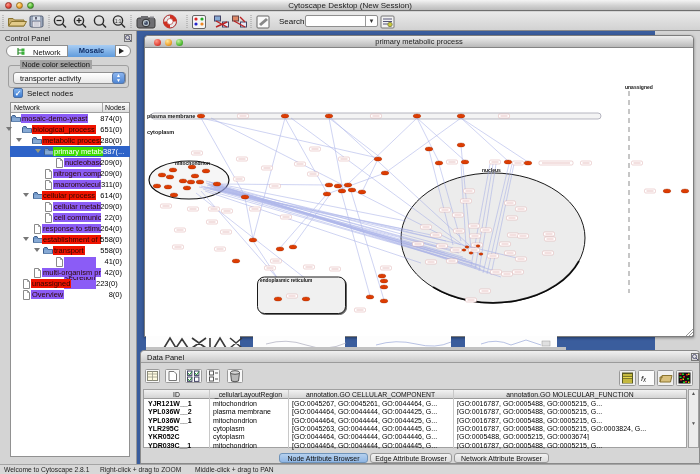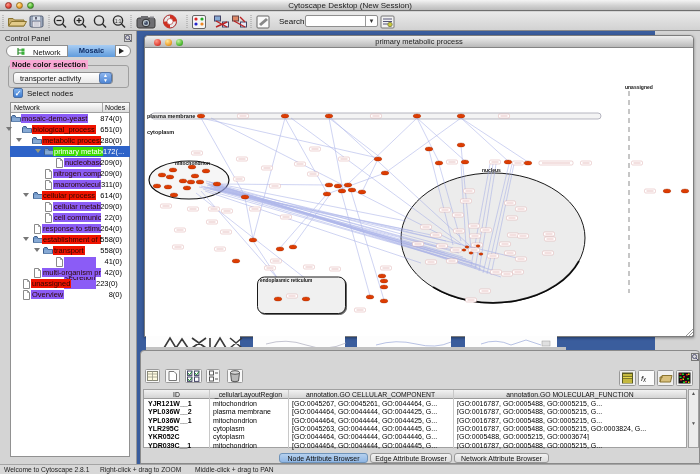--- a/index.html
+++ b/index.html
@@ -10,22 +10,22 @@
 .light{position:absolute;top:2px;width:7px;height:7px;border-radius:50%}
 #titlebar span.t{position:absolute;left:0;right:0;top:1px;text-align:center;font-size:8px;color:#222}
 #toolbar{left:0;top:12px;width:700px;height:19px;background:linear-gradient(#e9e9e9,#d2d2d2);border-bottom:1px solid #8a8a8a}
 #searchlbl{position:absolute;left:279px;top:5px;font-size:8px;color:#111}
 #combo{position:absolute;left:305px;top:3px;width:73px;height:12px;background:#fff;border:1px solid #8f8f8f;border-radius:2px}
 #combo .btn{position:absolute;right:0;top:0;width:12px;height:10px;border-left:1px solid #999;font-size:6px;color:#333;text-align:center;line-height:10px}
 #cpanel{left:0;top:31px;width:137px;height:433px;background:#d4d4d4;border-right:1px solid #979797}
 #cphead{position:absolute;left:5px;top:3px;font-size:7.5px;color:#111}
 #cptabs{position:absolute;left:6px;top:14px;width:125px;height:12px;background:#fdfdfd;border:1px solid #8f8f8f;border-radius:6px;overflow:hidden}
 #grpbox{position:absolute;left:8px;top:34px;width:121px;height:23px;border:1px solid #9f9f9f;border-radius:3px}
-#grplbl{position:absolute;left:10px;top:29px;background:#f9a8d4;padding:0 2px;font-size:7.5px;font-weight:bold;color:#111}
-#ncombo{position:absolute;left:13px;top:41px;width:100px;height:12px;background:linear-gradient(#ffffff,#e8e8e8);border:1px solid #909090;border-radius:3px;font-size:7.5px;color:#111;line-height:11px;padding-left:6px}
+#grplbl{position:absolute;left:20px;top:29px;background:#a3a3a3;padding:0 2px;font-size:7.5px;font-weight:normal;color:#111}
+#ncombo{position:absolute;left:13px;top:41px;width:113px;height:12px;background:linear-gradient(#ffffff,#e8e8e8);border:1px solid #909090;border-radius:3px;font-size:7.5px;color:#111;line-height:11px;padding-left:6px}
 #ncombo .st{position:absolute;right:0px;top:-1px;width:13px;height:12px;background:linear-gradient(#8db6ef,#4f86d4);border-radius:3px;border:1px solid #5577aa;color:#fff;font-size:5px;line-height:5px;text-align:center}
 #selchk{position:absolute;left:13px;top:57px;width:10px;height:10px;background:linear-gradient(#7fb2ef,#3f7cd0);border:1px solid #4a6fa5;border-radius:2px;color:#fff;font-size:8px;line-height:10px;text-align:center;font-weight:bold}
 #sellbl{position:absolute;left:27px;top:58px;font-size:8px;color:#111}
 #treebox{position:absolute;left:10px;top:71px;width:120px;height:355px;background:#fff;border:1px solid #919191}
 #treehdr{position:absolute;left:0;top:0;width:118px;height:10px;background:linear-gradient(#fcfcfc,#dcdcdc);border-bottom:1px solid #a0a0a0;font-size:7px;color:#111}
 #treehdr .n1{position:absolute;left:3px;top:1px}
 #treehdr .n2{position:absolute;left:94px;top:1px}
 #treehdr .dv{position:absolute;left:91px;top:0;width:1px;height:10px;background:#a8a8a8}
 .g{background:#8b5cf6}
 .r{background:#f01300}
@@ -183,21 +183,21 @@
       </svg>
       <div class="abs r" style="left:42px;top:105px;height:9px;line-height:9px;color:#2d0800;font-size:7.5px;padding:0 1px;white-space:nowrap;max-width:59px;overflow:hidden">metabolic process</div>
       <div class="abs" style="left:96px;top:105px;width:26px;text-align:right;height:9px;line-height:9px;color:#000;font-size:7.5px">280(0)</div>
 <div class="abs" style="left:10px;top:115px;width:120px;height:11px;background:#2e63c8"></div>
       <div class="abs" style="left:35px;top:118px;width:0;height:0;border-left:3px solid transparent;border-right:3px solid transparent;border-top:4px solid #9a9a7a"></div>
       <svg class="abs" style="left:44px;top:116px" width="11" height="9">
         <path d="M0.5 2.5 L0.5 7.5 L9.5 7.5 L9.5 3.5 L5 3.5 L4 1.5 L1.5 1.5 Z" fill="#6f95c6" stroke="#3d5e8c" stroke-width="1"></path>
         <rect x="1" y="3.8" width="8" height="3.7" fill="#86a9d4"></rect>
       </svg>
       <div class="abs" style="left:53px;top:116px;height:9px;line-height:9px;background:#3edc00;color:#fff;font-size:7.5px;padding:0 1px;white-space:nowrap;max-width:50px;overflow:hidden">primary metabo</div>
-      <div class="abs" style="left:103px;top:116px;height:9px;line-height:9px;color:#fff;font-size:7.5px">172(...</div>
+      <div class="abs" style="left:103px;top:116px;height:9px;line-height:9px;color:#fff;font-size:7.5px">387(...</div>
 <svg class="abs" style="left:55px;top:126.5px" width="9" height="10">
         <path d="M1.5 0.5 L5.5 0.5 L7.5 2.5 L7.5 9.5 L1.5 9.5 Z" fill="#fff" stroke="#8a8a8a" stroke-width="1"></path>
         <path d="M5.5 0.5 L5.5 2.5 L7.5 2.5" fill="none" stroke="#8a8a8a" stroke-width="0.8"></path>
       </svg>
       <div class="abs g" style="left:64px;top:127px;height:9px;line-height:9px;color:#2d0800;font-size:7.5px;padding:0 1px;white-space:nowrap;max-width:37px;overflow:hidden">nucleobase-</div>
       <div class="abs" style="left:96px;top:127px;width:26px;text-align:right;height:9px;line-height:9px;color:#000;font-size:7.5px">209(0)</div>
 <svg class="abs" style="left:44px;top:137.5px" width="9" height="10">
         <path d="M1.5 0.5 L5.5 0.5 L7.5 2.5 L7.5 9.5 L1.5 9.5 Z" fill="#fff" stroke="#8a8a8a" stroke-width="1"></path>
         <path d="M5.5 0.5 L5.5 2.5 L7.5 2.5" fill="none" stroke="#8a8a8a" stroke-width="0.8"></path>
       </svg>
@@ -575,20 +575,23 @@
 <svg class="abs" style="left:9px;top:305px" width="420" height="14">
  <path d="M18 12 L24 2 L30 12 L36 3 L42 12 M46 2 L60 12 M60 2 L46 12 M64 2 L64 12 M68 12 L74 2 L80 12 M84 2 L96 12 M96 2 L84 12" stroke="#3a3a3a" stroke-width="1.6" fill="none"></path>
  <path d="M120 8 Q140 2 160 9 T200 7" stroke="#aab" stroke-width="0.7" fill="none"></path>
  <path d="M230 9 Q250 3 270 8 T305 6" stroke="#99a8d8" stroke-width="0.7" fill="none"></path>
  <path d="M335 8 Q350 2 365 9 L380 4 L395 9" stroke="#99a8d8" stroke-width="0.7" fill="none"></path>
  <rect x="0" y="11" width="420" height="3" fill="#c2c2c2"></rect>
  <rect x="396" y="5" width="8" height="5" fill="#e0e0e0" stroke="#999" stroke-width="0.5"></rect>
 </svg>
 
 <div id="dpanel">
+ <div id="dphead">
+          <span>Data Panel</span>
+        </div>
  <svg class="abs" style="left:550px;top:2px" width="8" height="8">
           <rect x="0.5" y="0.5" width="7" height="7" fill="none" stroke="#777"></rect>
           <circle cx="3.5" cy="3.5" r="2" fill="none" stroke="#557" stroke-width="1"></circle>
           <line x1="5" y1="5" x2="7" y2="7" stroke="#557"></line>
         </svg>
  <svg class="abs" style="left:4px;top:17px" width="110" height="17">
   <rect x="0.5" y="1.5" width="14" height="13" rx="1" fill="#f8f8f8" stroke="#9a9a9a"></rect>
   <rect x="2.5" y="3.5" width="10" height="9" fill="#fffbe0" stroke="#887"></rect>
           <path d="M2.5 6 L12.5 6 M2.5 9 L12.5 9 M7.5 3.5 L7.5 12.5" stroke="#998" stroke-width="0.8"></path>
   <rect x="20.5" y="1.5" width="14" height="13" rx="1" fill="#f8f8f8" stroke="#9a9a9a"></rect>

